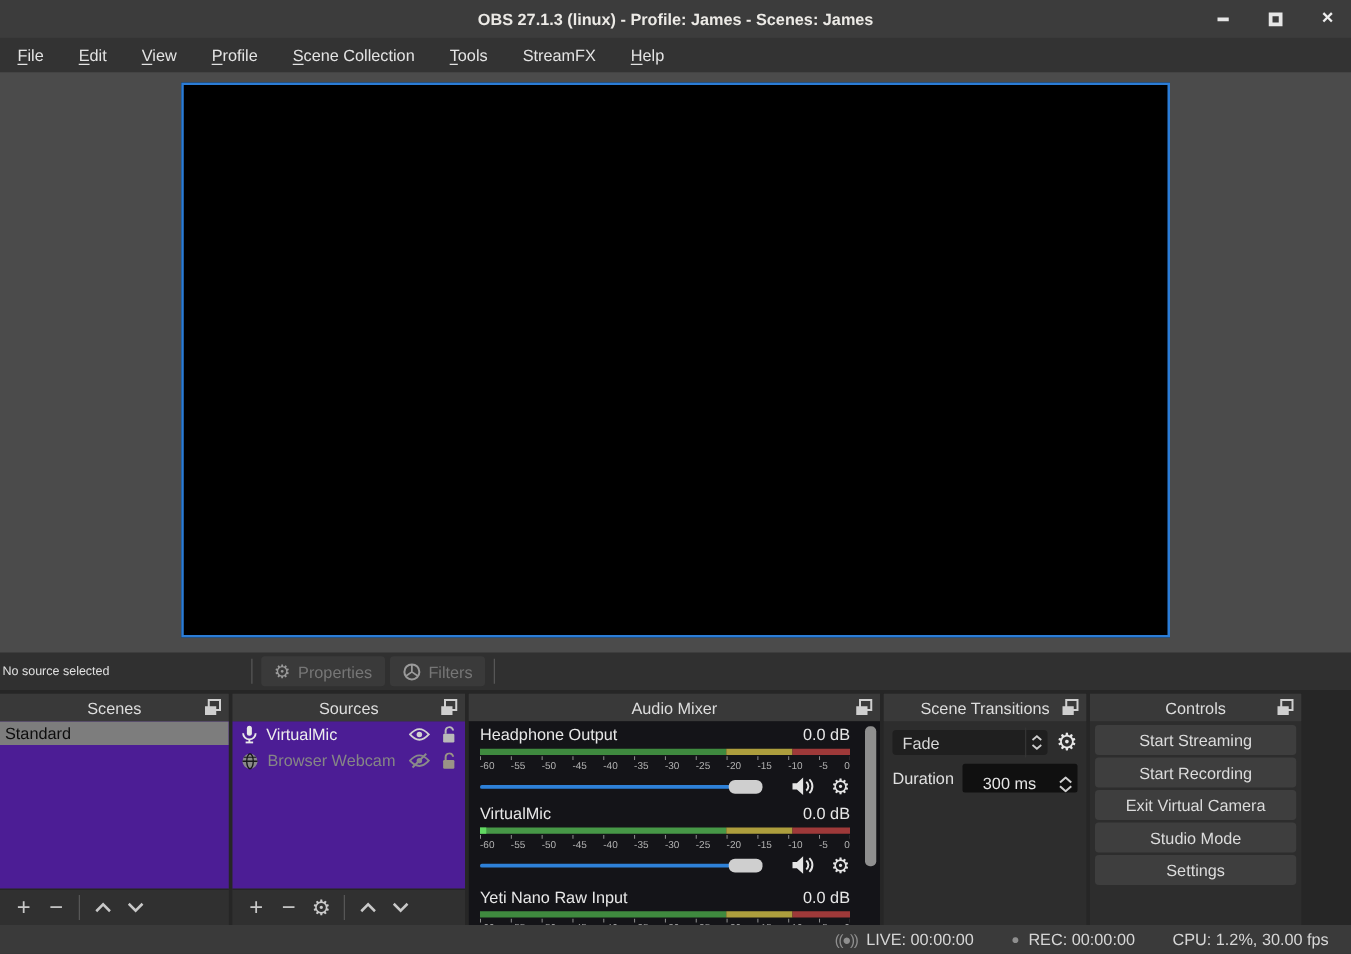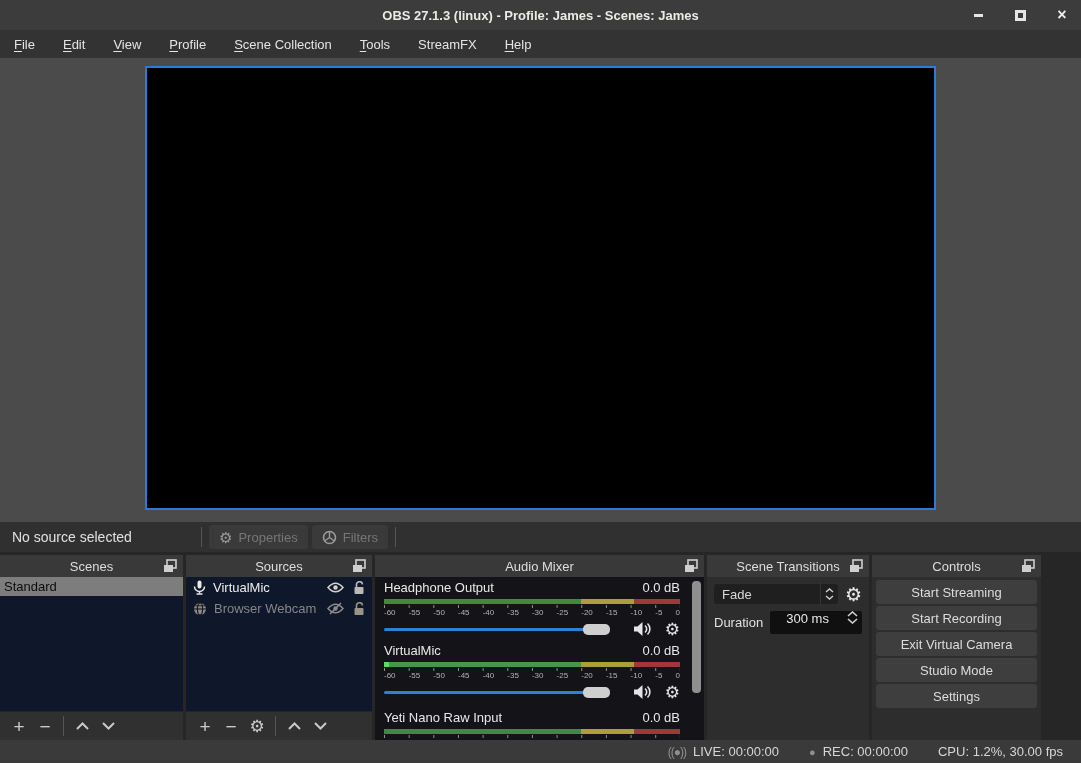--- a/index.html
+++ b/index.html
@@ -24,35 +24,35 @@
     display:flex; align-items:center; padding-left:0; }
   .menu-item { color:#e4e4e4; font-size:13px; padding:5px 14px; }
   .mnemonic { text-decoration: underline; text-underline-offset:2px; }
   
   .workspace { position:absolute; top:58px; left:0; right:0; height:464px; background:#4b4b4b; }
   .canvas { position:absolute; left:145px; top:8px; width:791px; height:444px;
     background:#000; border:2px solid #2b7cd6; }
   
   .srcbar { position:absolute; top:522px; left:0; right:0; height:30px; background:#303030;
     display:flex; align-items:center; }
-  .src-status { width:196px; padding-left:12px; color:#e0e0e0; font-size:14px; }
+  .src-status { width:196px; padding-left:2px; color:#e0e0e0; font-size:10px; }
   .vsep { width:1px; height:20px; background:#565656; margin:0 5px; }
   .tool-btn { display:flex; align-items:center; gap:6px; background:#3a3a3a; border-radius:3px;
     height:24px; padding:0 10px; margin:0 2px; color:#767676; font-size:13px; }
   .tool-btn .gear-glyph { color:#9a9a9a; font-size:15px; line-height:15px; }
   
   .docks { position:absolute; top:552px; left:0; width:1081px; height:188px; background:#262626;
     display:flex; gap:3px; padding-top:3px; }
   .panel { display:flex; flex-direction:column; background:#2d2d2d; }
   .p-scenes { width:183px; } .p-sources { width:186px; } .p-mixer { width:329px; }
   .p-trans { width:162px; } .p-controls { width:169px; }
   .panel-header { height:22px; min-height:22px; background:#393939; position:relative;
     display:flex; align-items:center; justify-content:center; color:#dddddd; font-size:13px; }
   .detach { position:absolute; right:5px; top:3px; width:16px; height:16px; }
-  .list-area { flex:1; background:#0f172a; overflow:hidden; }
+  .list-area { flex:1; background:#4c1d95; overflow:hidden; }
   .scene-row { height:19px; line-height:19px; background:#7d7d7d; color:#0d0d0d; font-size:13px; padding-left:4px; }
   .panel-toolbar { height:29px; min-height:29px; background:#303030; border-top:1px solid #252525;
     display:flex; align-items:center; padding:0 6px; }
   .tb-icon { width:26px; height:24px; display:flex; align-items:center; justify-content:center;
     color:#c9c9c9; font-size:19px; line-height:19px; }
   .tb-icon.gear-glyph { font-size:17px; }
   
   .source-row { height:21px; display:flex; align-items:center; gap:7px; padding:0 7px; font-size:13px; }
   .source-row.on  { color:#ededed; }
   .source-row.off { color:#868686; }
@@ -80,21 +80,21 @@
   
   .trans-body { flex:1; padding:7px 7px 0 7px; background:#2d2d2d; }
   .trans-row1 { display:flex; align-items:center; gap:7px; }
   .combo { flex:1; height:20px; background:#1f1f1f; border-radius:3px; display:flex; align-items:center; }
   .combo-text { flex:1; padding-left:8px; color:#d8d8d8; font-size:13px; }
   .combo-spin { width:18px; height:24px; border-left:1px solid #343434; display:flex; flex-direction:column;
     align-items:center; justify-content:center; gap:2px; }
   .trans-gear { color:#e8e8e8; font-size:19px; line-height:19px; }
   .trans-row2 { display:flex; align-items:center; gap:7px; margin-top:7px; }
   .dur-label { color:#e0e0e0; font-size:13px; }
-  .spinbox { flex:1; height:23px; background:#101010; border-radius:2px; display:flex; align-items:flex-start; }
+  .spinbox { flex:1; height:23px; background:#101010; border-radius:2px; display:flex; align-items:flex-end; }
   .spin-val { flex:1; text-align:center; color:#e6e6e6; font-size:13px; }
   .spin-arrows { width:17px; display:flex; flex-direction:column; align-items:center; gap:1px; padding-right:2px; }
   
   .controls-body { flex:1; padding:3px 4px; background:#2d2d2d; display:flex; flex-direction:column; gap:2px; }
   .ctl-btn { height:24px; background:#3e3e3e; border-radius:3px; color:#dcdcdc; font-size:13px;
     display:flex; align-items:center; justify-content:center; }
   
   .statusbar { position:absolute; bottom:0; left:0; right:0; height:23px; background:#3a3a3a;
     display:flex; align-items:center; justify-content:flex-end; gap:30px; padding-right:18px;
     color:#d6d6d6; font-size:13px; }

